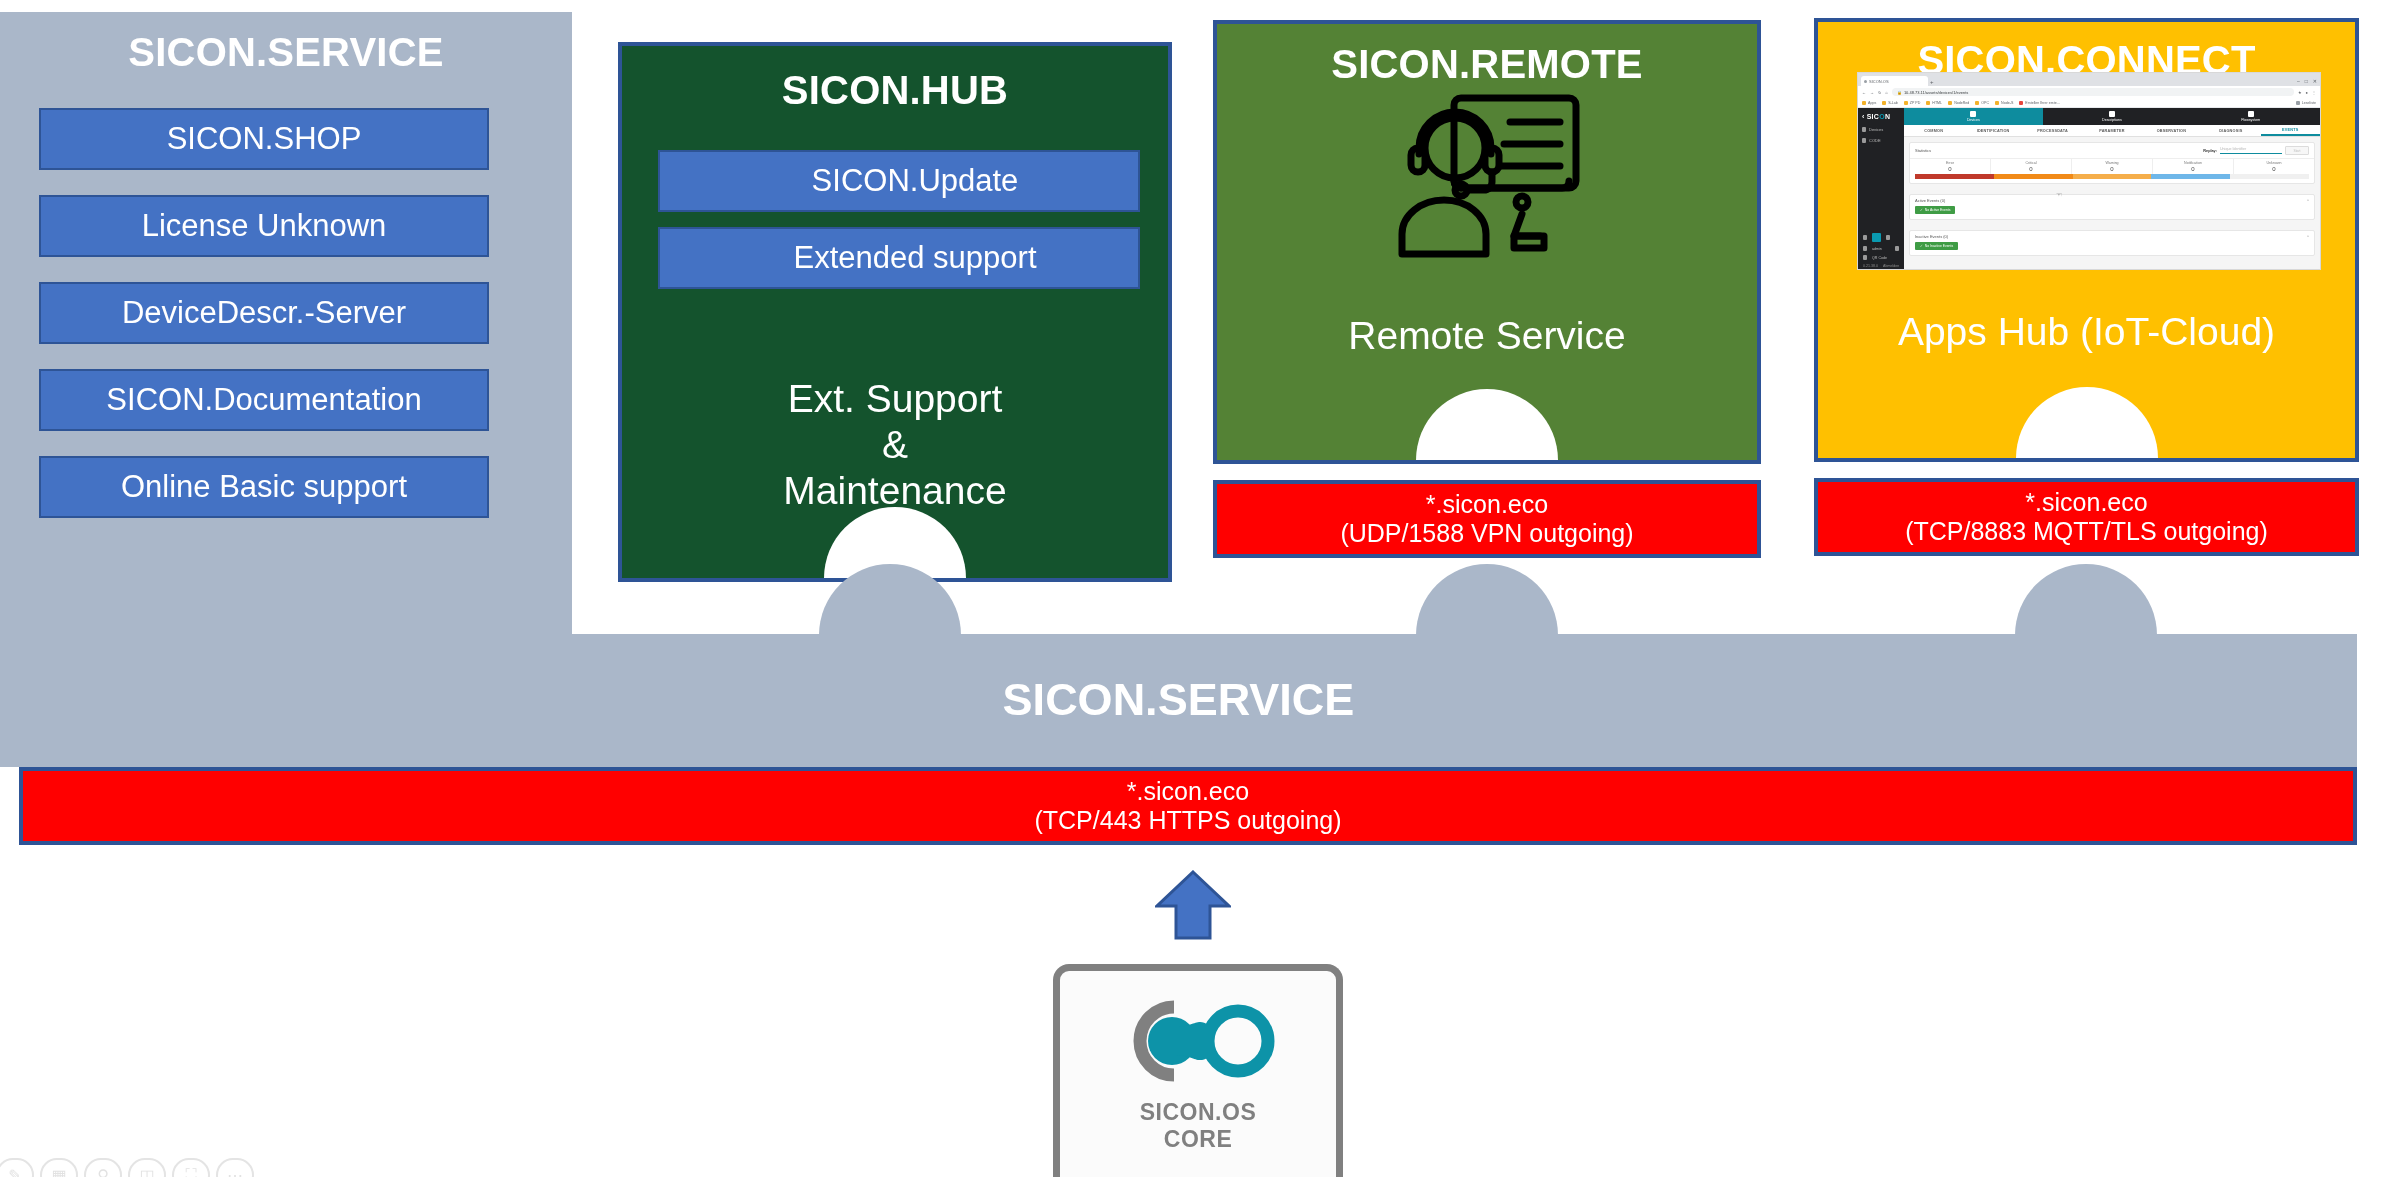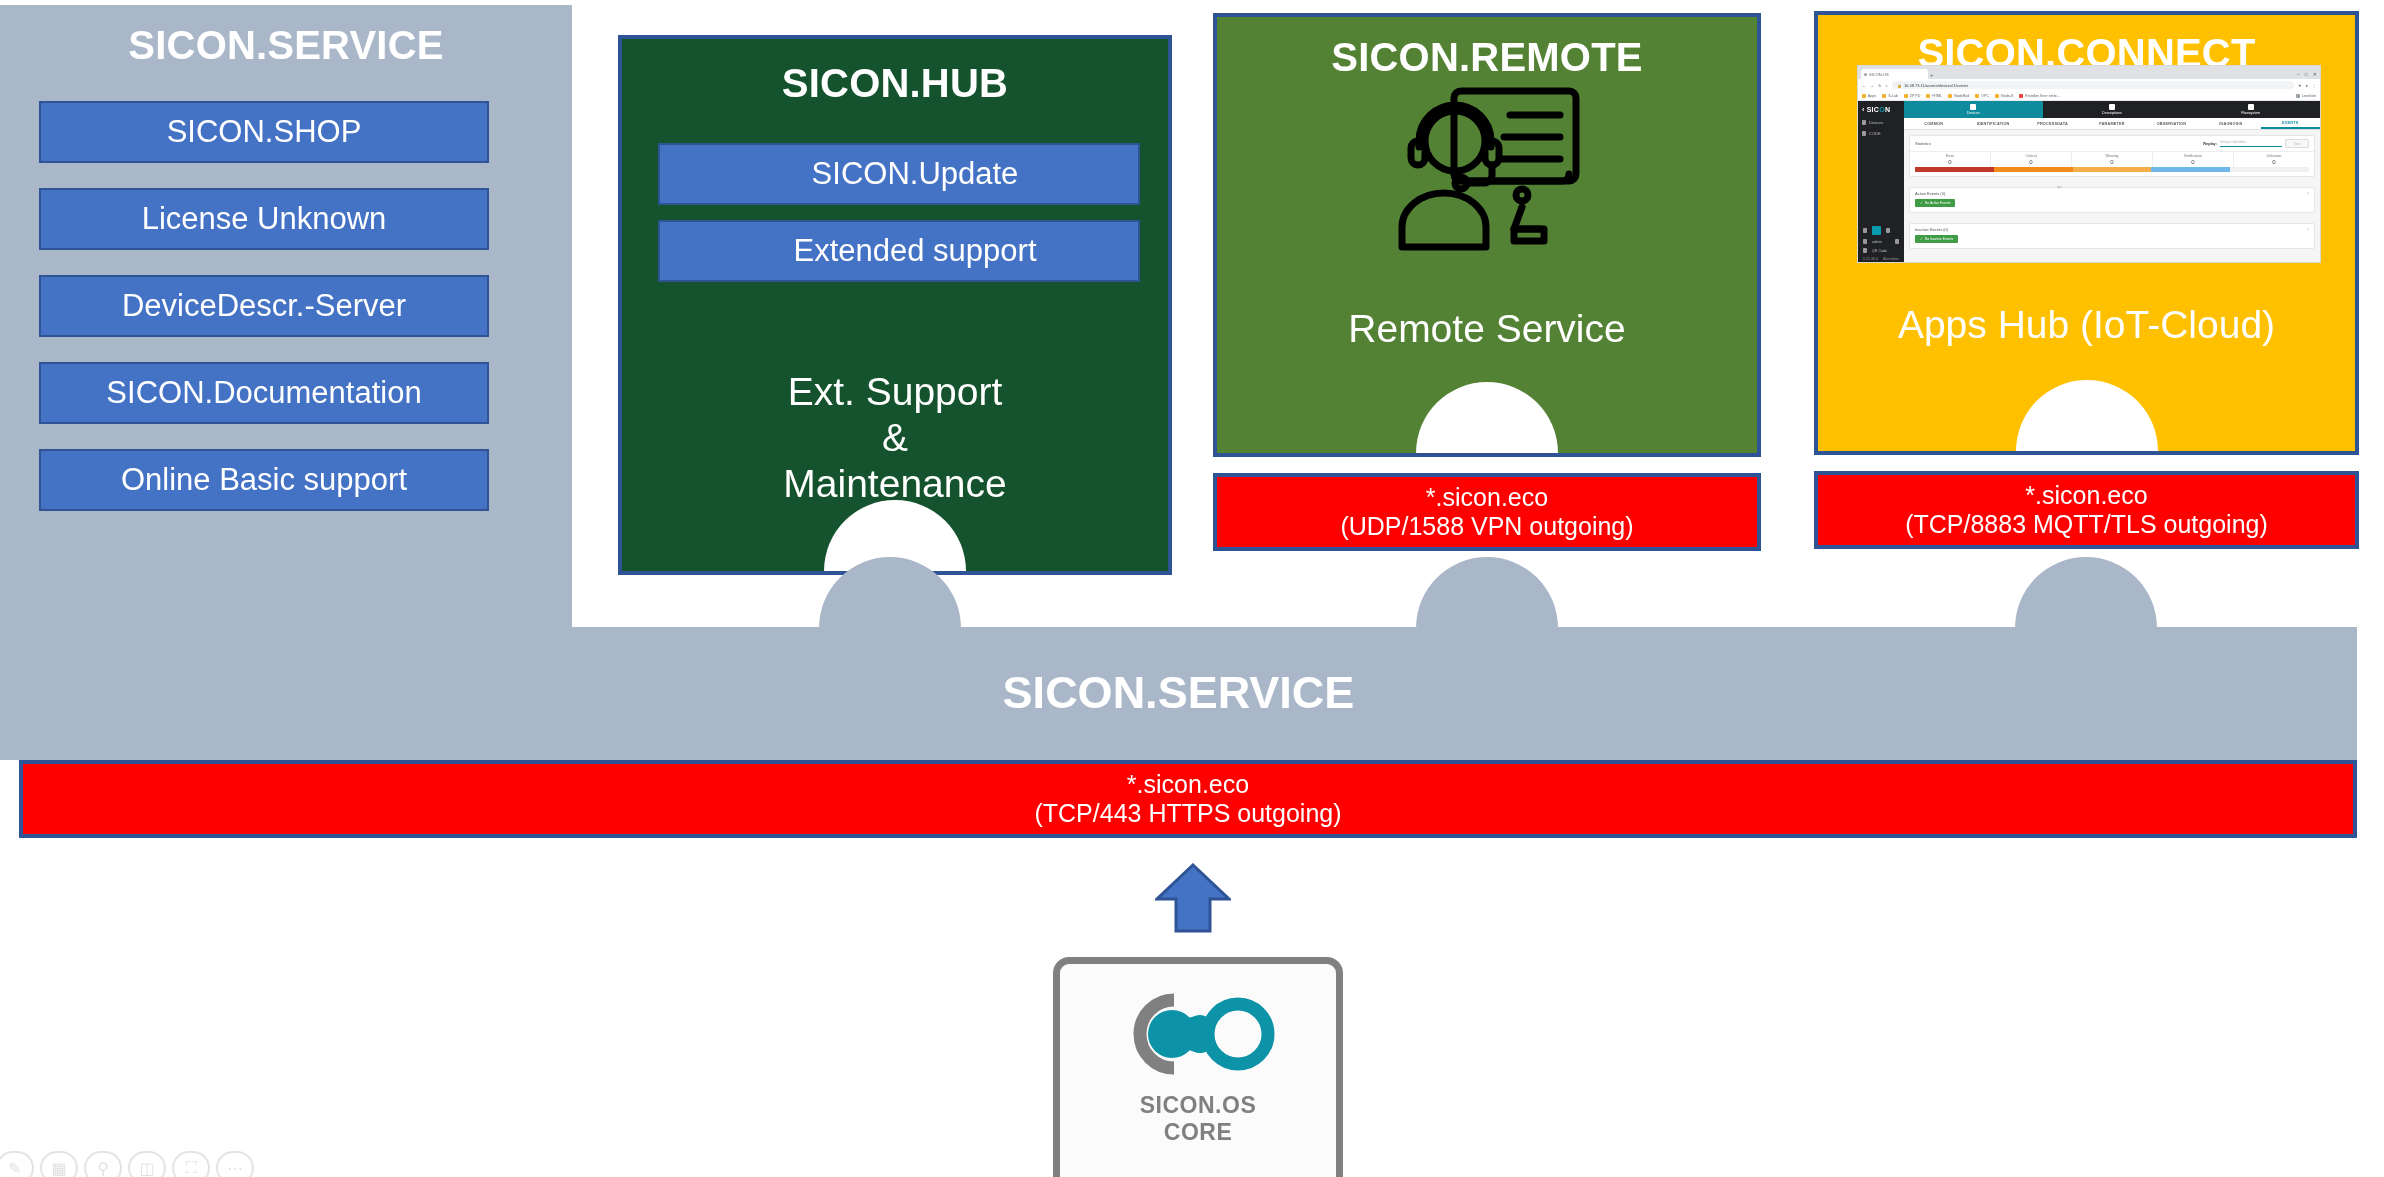--- a/index.html
+++ b/index.html
@@ -3,21 +3,21 @@
 <meta charset="utf-8">
 <title>SICON Service Architecture Diagram</title>
 <style>
   html,body{margin:0;padding:0;}
   body{
     width:2384px;height:1177px;position:relative;overflow:hidden;
     background:#ffffff;
     font-family:"Liberation Sans", sans-serif;
     -webkit-font-smoothing:antialiased;
   }
-  .stage{position:absolute;left:0;top:5px;width:2384px;height:946px;}
+  .stage{position:absolute;left:0;top:12px;width:2384px;height:946px;}
 
   
   .panel{position:absolute;box-sizing:border-box;border:4px solid #2e5496;overflow:hidden;}
   .panel-title{
     position:absolute;left:0;right:0;text-align:center;
     color:#ffffff;font-weight:bold;font-size:40px;letter-spacing:.2px;
   }
 
   
   #service-col{

